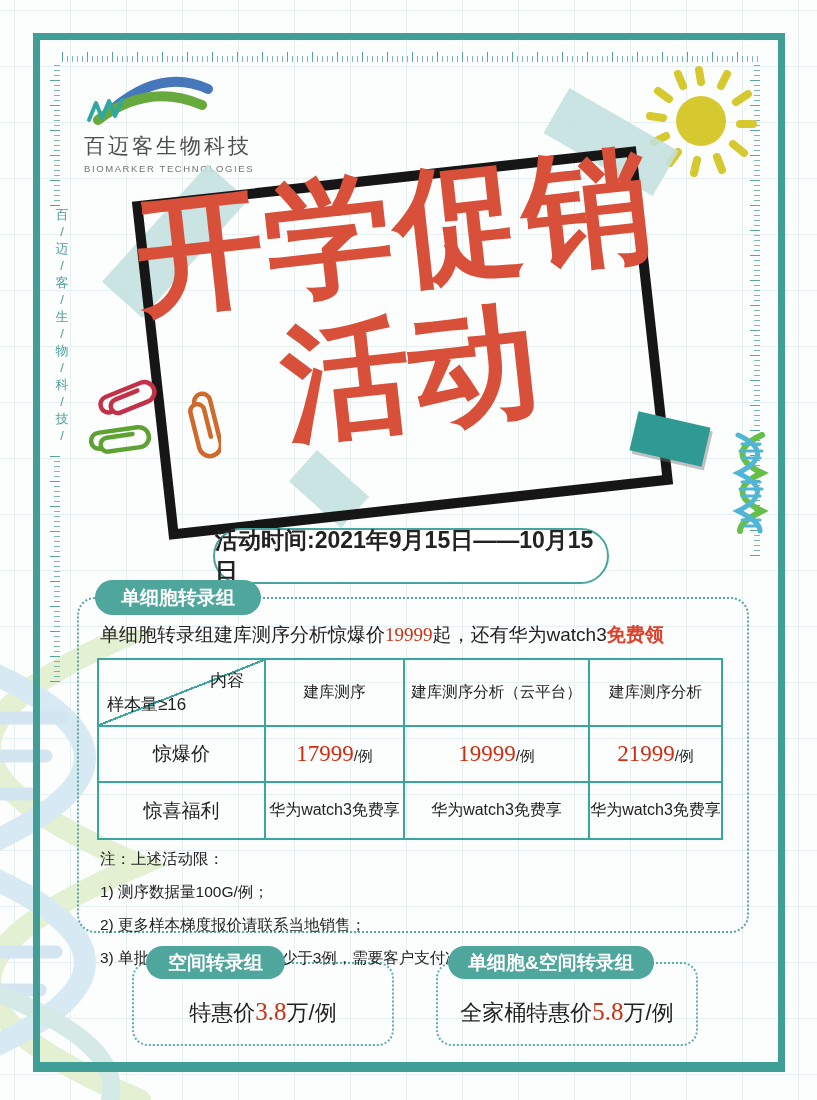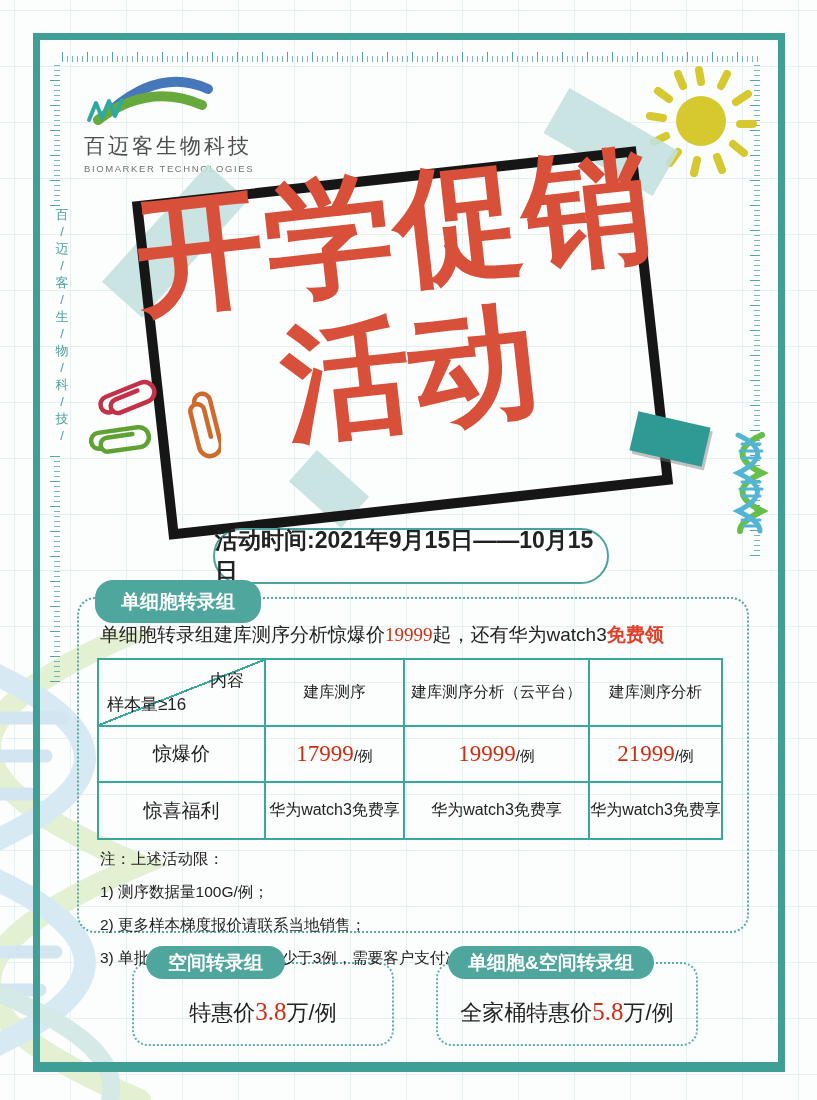--- a/index.html
+++ b/index.html
@@ -43,21 +43,21 @@
   .title-line1{font-size:128px;line-height:1.12;letter-spacing:2px;}
   .title-line2{font-size:128px;line-height:1.0;margin-top:8px;}
   
   .schedule{left:213px;top:528px;width:392px;height:52px;border:2px solid #4aa49e;border-radius:30px;
     background:#fff;display:flex;align-items:center;justify-content:center;font-size:23px;font-weight:bold;
     color:#222;z-index:8;}
   
   .main-section{left:77px;top:597px;width:668px;height:332px;border:2px dotted #57a8a1;border-radius:18px;z-index:5;}
   .badge{background:#4fa69d;color:#fff;font-weight:bold;border-radius:18px;display:flex;
     align-items:center;justify-content:center;z-index:9;}
-  .badge-main{left:95px;top:580px;height:43px;padding:0 26px;font-size:19px;}
+  .badge-main{left:95px;top:580px;height:35px;padding:0 26px;font-size:19px;}
   .intro{left:100px;top:622px;font-size:19px;color:#222;z-index:6;}
   .red-serif{color:#cf2e12;font-weight:normal;font-family:"Liberation Serif","DejaVu Serif",serif;}
   .red-bold{color:#e0402a;font-weight:bold;text-align:right;}
   
   .price-table{left:97px;top:658px;z-index:6;border-collapse:collapse;table-layout:fixed;}
   .price-table td{border:2px solid #3aa79e;text-align:center;vertical-align:middle;padding:0;color:#222;}
   .corner-cell{position:relative;
     background:linear-gradient(to bottom right,transparent calc(50% - 1px),#3aa79e calc(50% - 1px) calc(50% + 1px),transparent calc(50% + 1px));}
   .corner-top{position:absolute;top:9px;right:20px;font-size:17px;}
   .corner-bottom{position:absolute;bottom:9px;left:8px;font-size:17px;}

